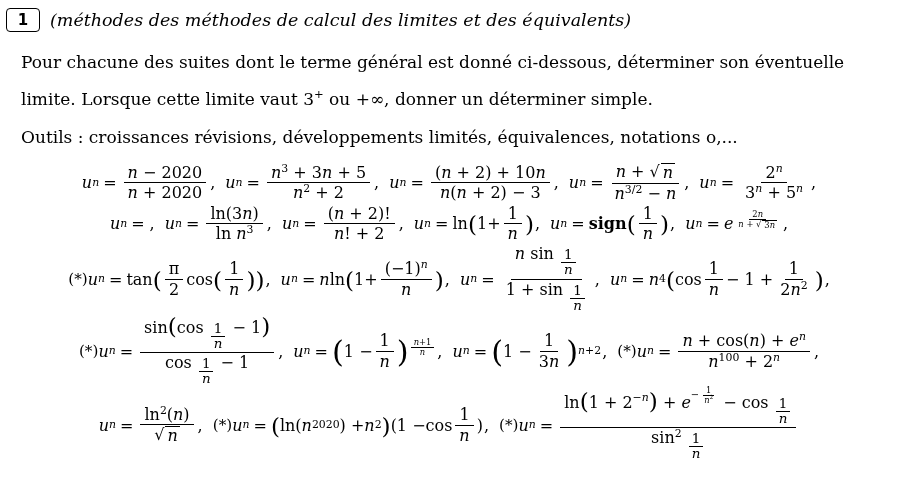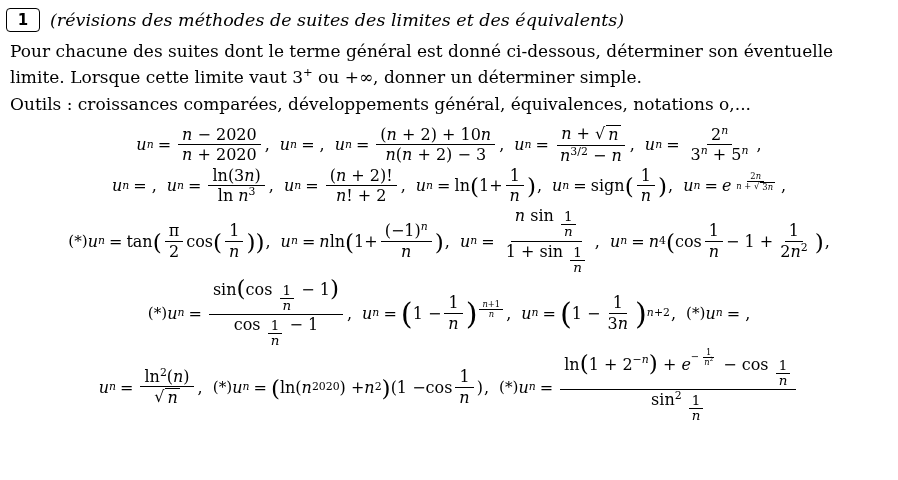--- a/index.html
+++ b/index.html
@@ -49,21 +49,21 @@
     font-family: "DejaVu Serif", serif;
   }
 
   
   .statement {
     padding: 4px 8px 0 6px;
     font-size: 17px;
     line-height: 1.32;
   }
   .statement p {
-    margin: 4px;
+    margin: 15px;
   }
 
   
   .math-block {
     margin-top: 10px;
   }
   .math-row {
     display: flex;
     flex-wrap: nowrap;
     align-items: center;
@@ -123,21 +123,21 @@
     transform: translateY(0.04em);
   }
   .paren-huge {
     font-size: 1.9em;
     line-height: 0.7;
     display: inline-block;
     transform: translateY(0.03em);
   }
   .star { font-size: 0.95em; }
   .eq { padding: 0 4px; }
-  .bf { font-weight: normal; font-style: normal; }
+  .bf { font-weight: bold; font-style: normal; }
   .expbig {
     display: inline-flex;
     align-items: center;
     font-size: 0.62em;
     vertical-align: super;
     line-height: 0;
     position: relative;
     top: -0.35em;
   }
   .stack-frac-sm {
@@ -151,27 +151,27 @@
   .stack-frac-sm > .num { border-bottom: 1px solid #000; padding: 0 3px; }
   .stack-frac-sm > .den { padding: 0 3px; }
 </style>
 </head>
 <body>
 
 <div class="page">
 
   <div class="ex-header">
     <span class="ex-number">1</span>
-    <span class="ex-title">(révisions des méthodes de suites des limites et des équivalents)</span>
+    <span class="ex-title">(méthodes des méthodes de calcul des limites et des équivalents)</span>
   </div>
 
   <div class="statement">
     <p>Pour chacune des suites dont le terme général est donné ci-dessous, déterminer son éventuelle</p>
     <p><span>limite. Lorsque cette limite vaut 3</span><span class="sup">+</span><span> ou +∞, donner un déterminer simple.</span></p>
-    <p>Outils : croissances comparées, développements général, équivalences, notations o,...</p>
+    <p>Outils : croissances révisions, développements limités, équivalences, notations o,...</p>
   </div>
 
   <div class="math-block">
 
     <div class="math-row">
 
       <span class="item">
         <span class="var">u</span>
           <span class="sub var">n</span>
           <span class="eq">=</span>
@@ -179,20 +179,24 @@
           <span class="num"><span class="var">n</span> − 2020</span>
           <span class="den"><span class="var">n</span> + 2020</span>
         </span>
           <span class="comma">,</span>
       </span>
 
       <span class="item">
         <span class="var">u</span>
           <span class="sub var">n</span>
           <span class="eq">=</span>
+        <span class="frac">
+          <span class="num"><span class="var">n</span><span class="sup">3</span> + 3<span class="var">n</span> + 5</span>
+          <span class="den"><span class="var">n</span><span class="sup">2</span> + 2</span>
+        </span>
           <span class="comma">,</span>
       </span>
 
       <span class="item">
         <span class="var">u</span>
           <span class="sub var">n</span>
           <span class="eq">=</span>
         <span class="frac">
           <span class="num">(<span class="var">n</span> + 2) + 10<span class="var">n</span></span>
           <span class="den"><span class="var">n</span>(<span class="var">n</span> + 2) − 3</span>
@@ -400,20 +404,24 @@
             <span class="num">1</span>
             <span class="den">3<span class="var">n</span></span>
           </span><span class="paren-huge">)</span><span class="sup"><span class="var">n</span>+2</span><span class="comma">,</span>
       </span>
 
       <span class="item">
         <span class="star">(*)</span>
           <span class="var">u</span>
           <span class="sub var">n</span>
           <span class="eq">=</span>
+        <span class="frac">
+          <span class="num"><span class="var">n</span> + <span class="rm">cos</span>(<span class="var">n</span>) + <span class="var">e</span><span class="sup var">n</span></span>
+          <span class="den"><span class="var">n</span><span class="sup">100</span> + 2<span class="sup var">n</span></span>
+        </span>
           <span class="comma">,</span>
       </span>
 
     </div>
 
     <div class="math-row">
 
       <span class="item">
         <span class="var">u</span>
           <span class="sub var">n</span>

